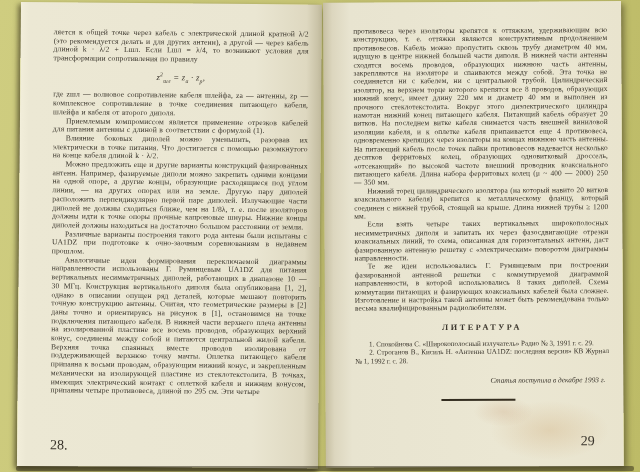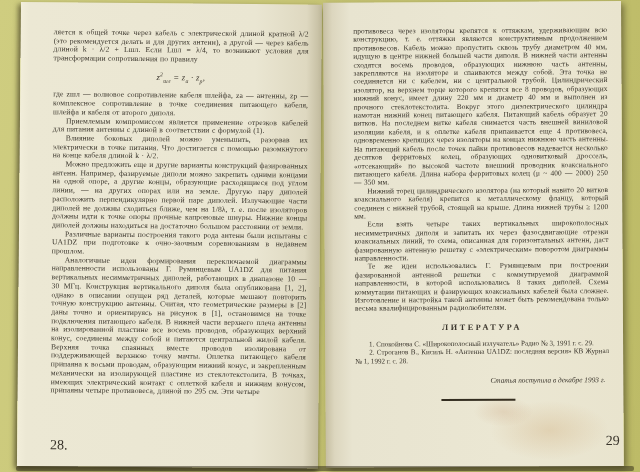--- a/index.html
+++ b/index.html
@@ -57,21 +57,21 @@
   .received {
     font-style:italic; text-align:right; font-size:7.3px;
     margin-top:11px; padding-right:4px;
   }
   .rule {
     width:74px; height:2px; background:#332d20;
     margin:14px 0 0 86px;
   }
   .pagenum { position:absolute; font-size:14px; color:#3a352c; }
   .pagenum-left  { left:33px; bottom:13px; }
-  .pagenum-right { right:4px; bottom:17px; }
+  .pagenum-right { right:29px; bottom:17px; }
 </style>
 </head>
 <body>
 
 <div>
 
   <div class="page page-left">
     <div class="body-text">
       <p>ляется к общей точке через кабель с электрической длиной кратной λ/2 (это рекомендуется делать и для других антенн), а другой — через кабель длиной k · λ/2 + Lшл. Если Lшл = λ/4, то возникают условия для трансформации сопротивления по правилу</p>
       <div class="formula"><span>z</span><sup>2</sup><sub>шл</sub><span> = z</span><sub>а</sub><span> · z</span><sub>р</sub><span>,</span>

